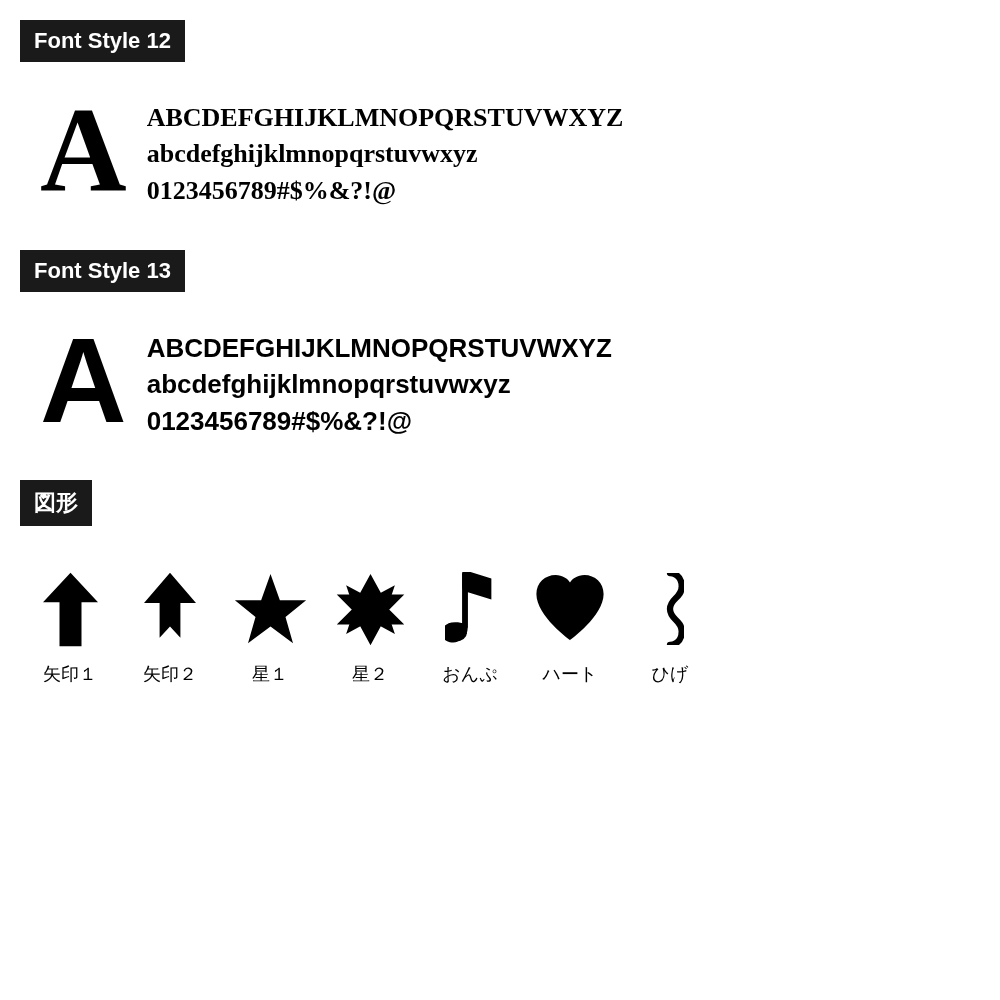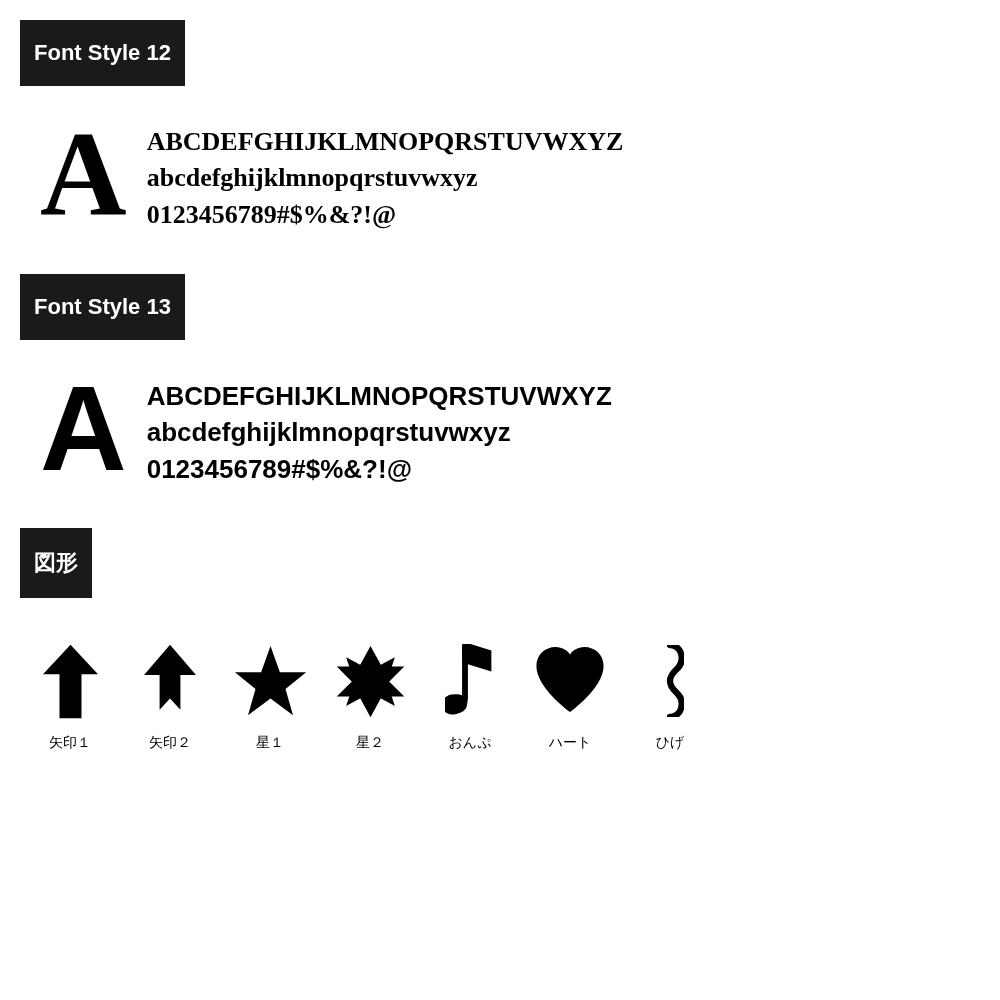--- a/index.html
+++ b/index.html
@@ -14,21 +14,21 @@
     .section {
       margin-bottom: 30px;
     }
 
     .section-header {
       background: #1a1a1a;
       color: #ffffff;
       font-family: sans-serif;
       font-size: 22px;
       font-weight: bold;
-      padding: 20px 14px;
+      padding: 8px 14px;
       display: inline-block;
       margin-bottom: 18px;
     }
 
     .font-demo {
       display: flex;
       align-items: flex-start;
       padding: 10px 20px;
       gap: 20px;
     }
@@ -97,21 +97,21 @@
     .shape-icon {
       width: 80px;
       height: 90px;
       display: flex;
       align-items: center;
       justify-content: center;
     }
 
     .shape-label {
       font-family: sans-serif;
-      font-size: 14px;
+      font-size: 18px;
       color: #000;
       text-align: center;
     }
 
     svg {
       fill: #000;
     }
   </style>
 </head>
 <body>

